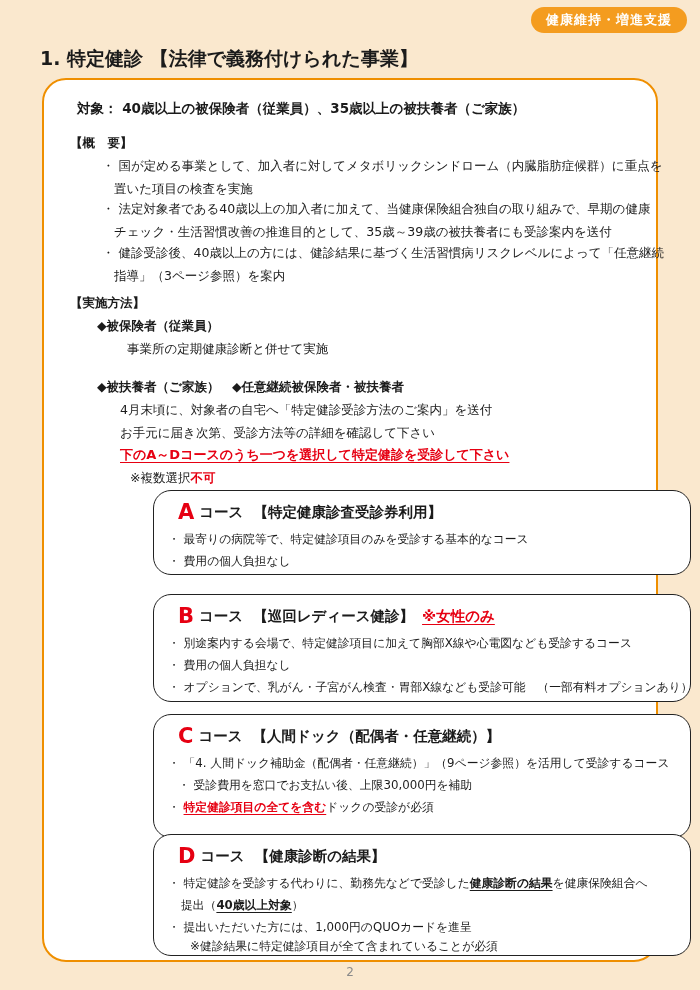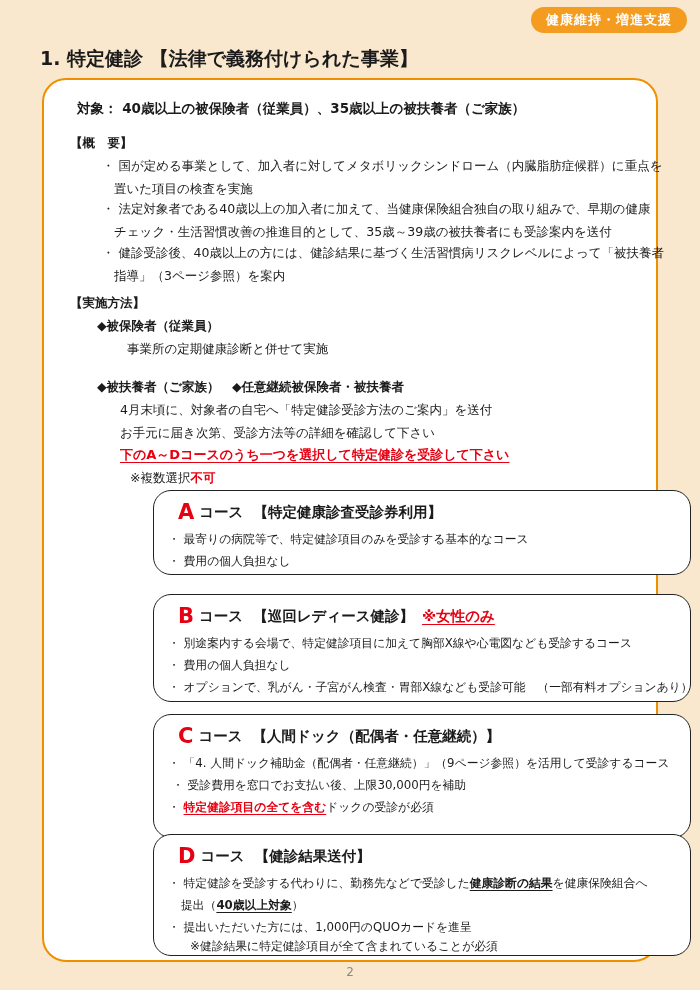--- a/index.html
+++ b/index.html
@@ -64,21 +64,21 @@
 
 <div class="panel">
 
   <div class="line b" style="top:20px;left:33px;font-size:13.5px;">対象： 40歳以上の被保険者（従業員）、35歳以上の被扶養者（ご家族）</div>
 
   <div class="line b" style="top:55px;left:26px;">【概　要】</div>
   <div class="line" style="top:78px;left:58px;">・ 国が定める事業として、加入者に対してメタボリックシンドローム（内臓脂肪症候群）に重点を</div>
   <div class="line" style="top:101px;left:70px;">置いた項目の検査を実施</div>
   <div class="line" style="top:121px;left:58px;">・ 法定対象者である40歳以上の加入者に加えて、当健康保険組合独自の取り組みで、早期の健康</div>
   <div class="line" style="top:144px;left:70px;">チェック・生活習慣改善の推進目的として、35歳～39歳の被扶養者にも受診案内を送付</div>
-  <div class="line" style="top:165px;left:58px;">・ 健診受診後、40歳以上の方には、健診結果に基づく生活習慣病リスクレベルによって「被扶養者</div>
+  <div class="line" style="top:165px;left:58px;">・ 健診受診後、40歳以上の方には、健診結果に基づく生活習慣病リスクレベルによって「任意継続</div>
   <div class="line" style="top:188px;left:70px;">指導」（3ページ参照）を案内</div>
 
   <div class="line b" style="top:215px;left:26px;">【実施方法】</div>
   <div class="line b" style="top:238px;left:53px;">◆被保険者（従業員）</div>
   <div class="line" style="top:261px;left:83px;">事業所の定期健康診断と併せて実施</div>
   <div class="line b" style="top:299px;left:53px;">◆被扶養者（ご家族）　◆任意継続被保険者・被扶養者</div>
   <div class="line" style="top:322px;left:76px;">4月末頃に、対象者の自宅へ「特定健診受診方法のご案内」を送付</div>
   <div class="line" style="top:345px;left:76px;">お手元に届き次第、受診方法等の詳細を確認して下さい</div>
   <div class="line b red ul" style="top:367px;left:76px;font-size:13px;">下のA～Dコースのうち一つを選択して特定健診を受診して下さい</div>
   <div class="line" style="top:390px;left:86px;">
@@ -100,29 +100,29 @@
     <div class="cline" style="top:41px;left:14px;">・ 別途案内する会場で、特定健診項目に加えて胸部X線や心電図なども受診するコース</div>
     <div class="cline" style="top:63px;left:14px;">・ 費用の個人負担なし</div>
     <div class="cline" style="top:85px;left:14px;">・ オプションで、乳がん・子宮がん検査・胃部X線なども受診可能　（一部有料オプションあり）</div>
   </div>
 
   <div class="course-box" style="top:634px;height:124px;">
     <div class="course-title">
       <span class="course-letter">C</span><span class="course-label">コース</span><span>【人間ドック（配偶者・任意継続）】</span>
     </div>
     <div class="cline" style="top:41px;left:14px;">・ 「4. 人間ドック補助金（配偶者・任意継続）」（9ページ参照）を活用して受診するコース</div>
-    <div class="cline" style="top:63px;left:18px;">・ 受診費用を窓口でお支払い後、上限30,000円を補助</div>
+    <div class="cline" style="top:63px;left:24px;">・ 受診費用を窓口でお支払い後、上限30,000円を補助</div>
     <div class="cline" style="top:85px;left:14px;">
       <span>・ </span><span class="b red ul">特定健診項目の全てを含む</span><span>ドックの受診が必須</span>
     </div>
   </div>
 
   <div class="course-box" style="top:754px;height:122px;">
     <div class="course-title">
-      <span class="course-letter">D</span><span class="course-label">コース</span><span>【健診結果送付】</span>
+      <span class="course-letter">D</span><span class="course-label">コース</span><span>【健康診断の結果】</span>
     </div>
     <div class="cline" style="top:41px;left:14px;">
       <span>・ 特定健診を受診する代わりに、勤務先などで受診した</span><span class="b ul">健康診断の結果</span><span>を健康保険組合へ</span>
     </div>
     <div class="cline" style="top:63px;left:27px;">
       <span>提出（</span><span class="b ul">40歳以上対象</span><span>）</span>
     </div>
     <div class="cline" style="top:85px;left:14px;">・ 提出いただいた方には、1,000円のQUOカードを進呈</div>
     <div class="cline" style="top:104px;left:36px;">※健診結果に特定健診項目が全て含まれていることが必須</div>
   </div>

